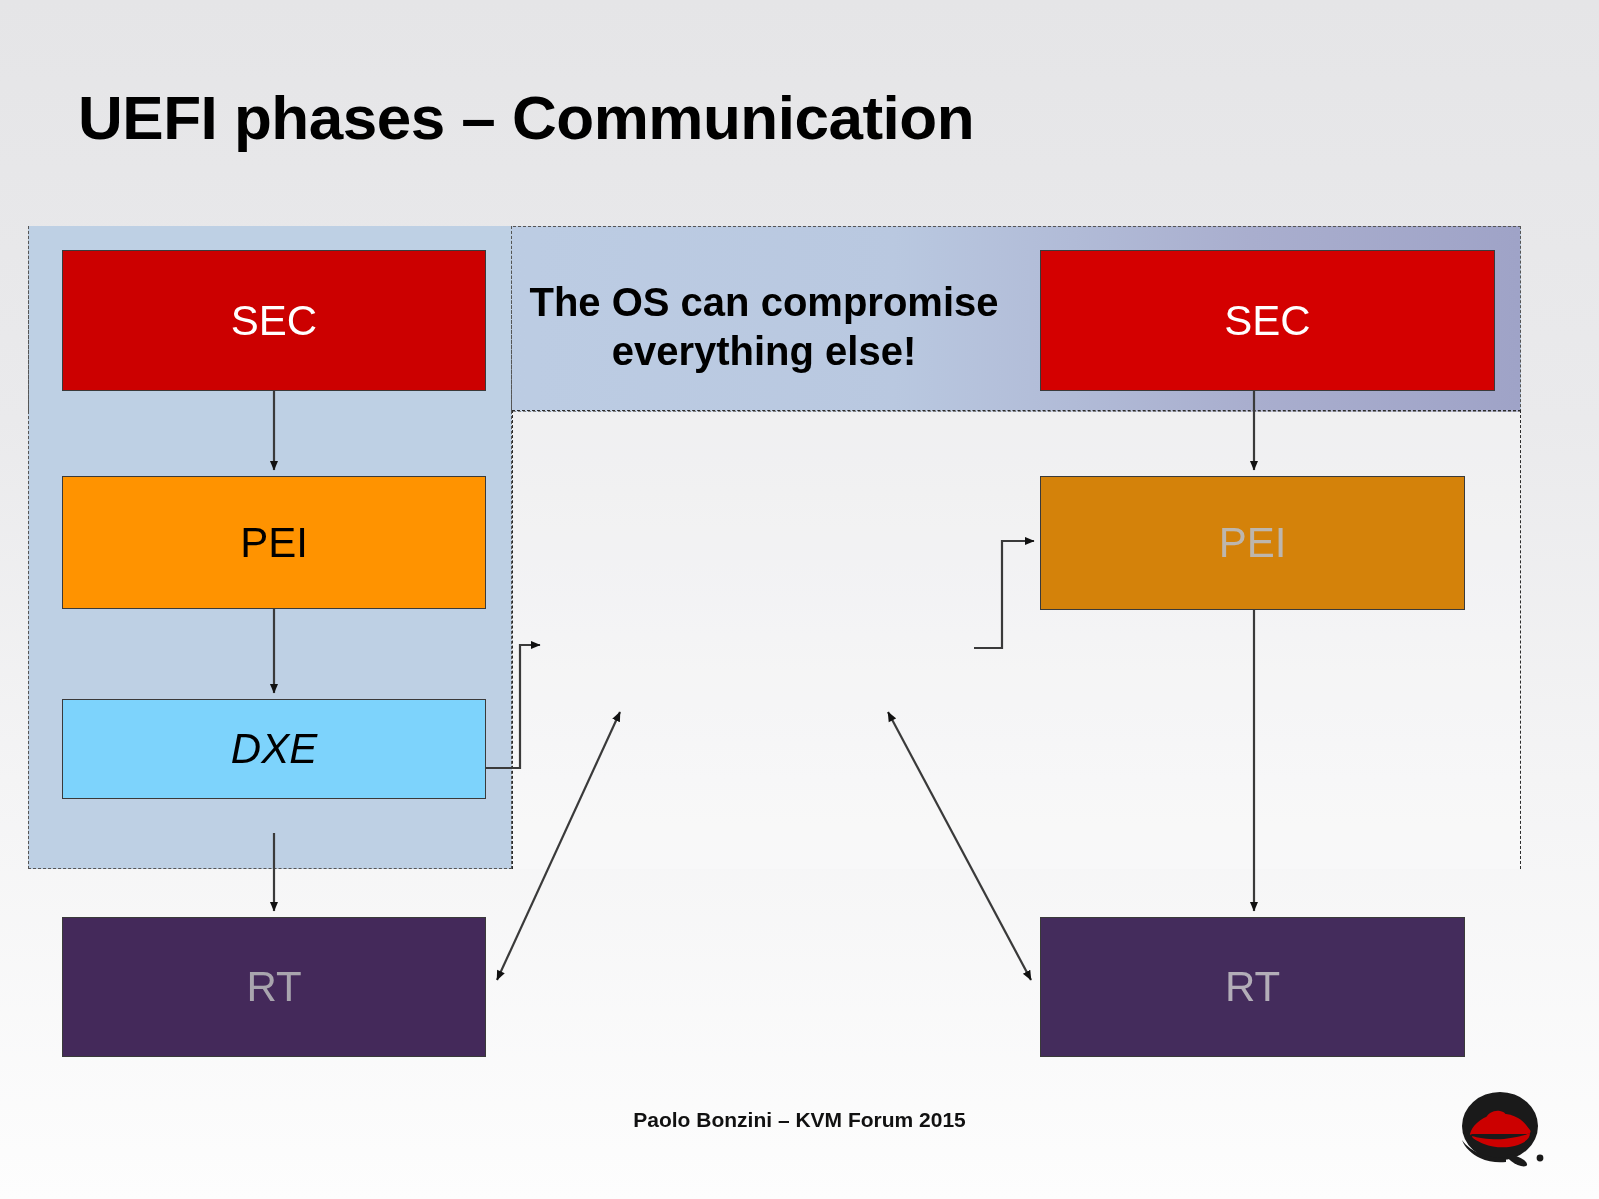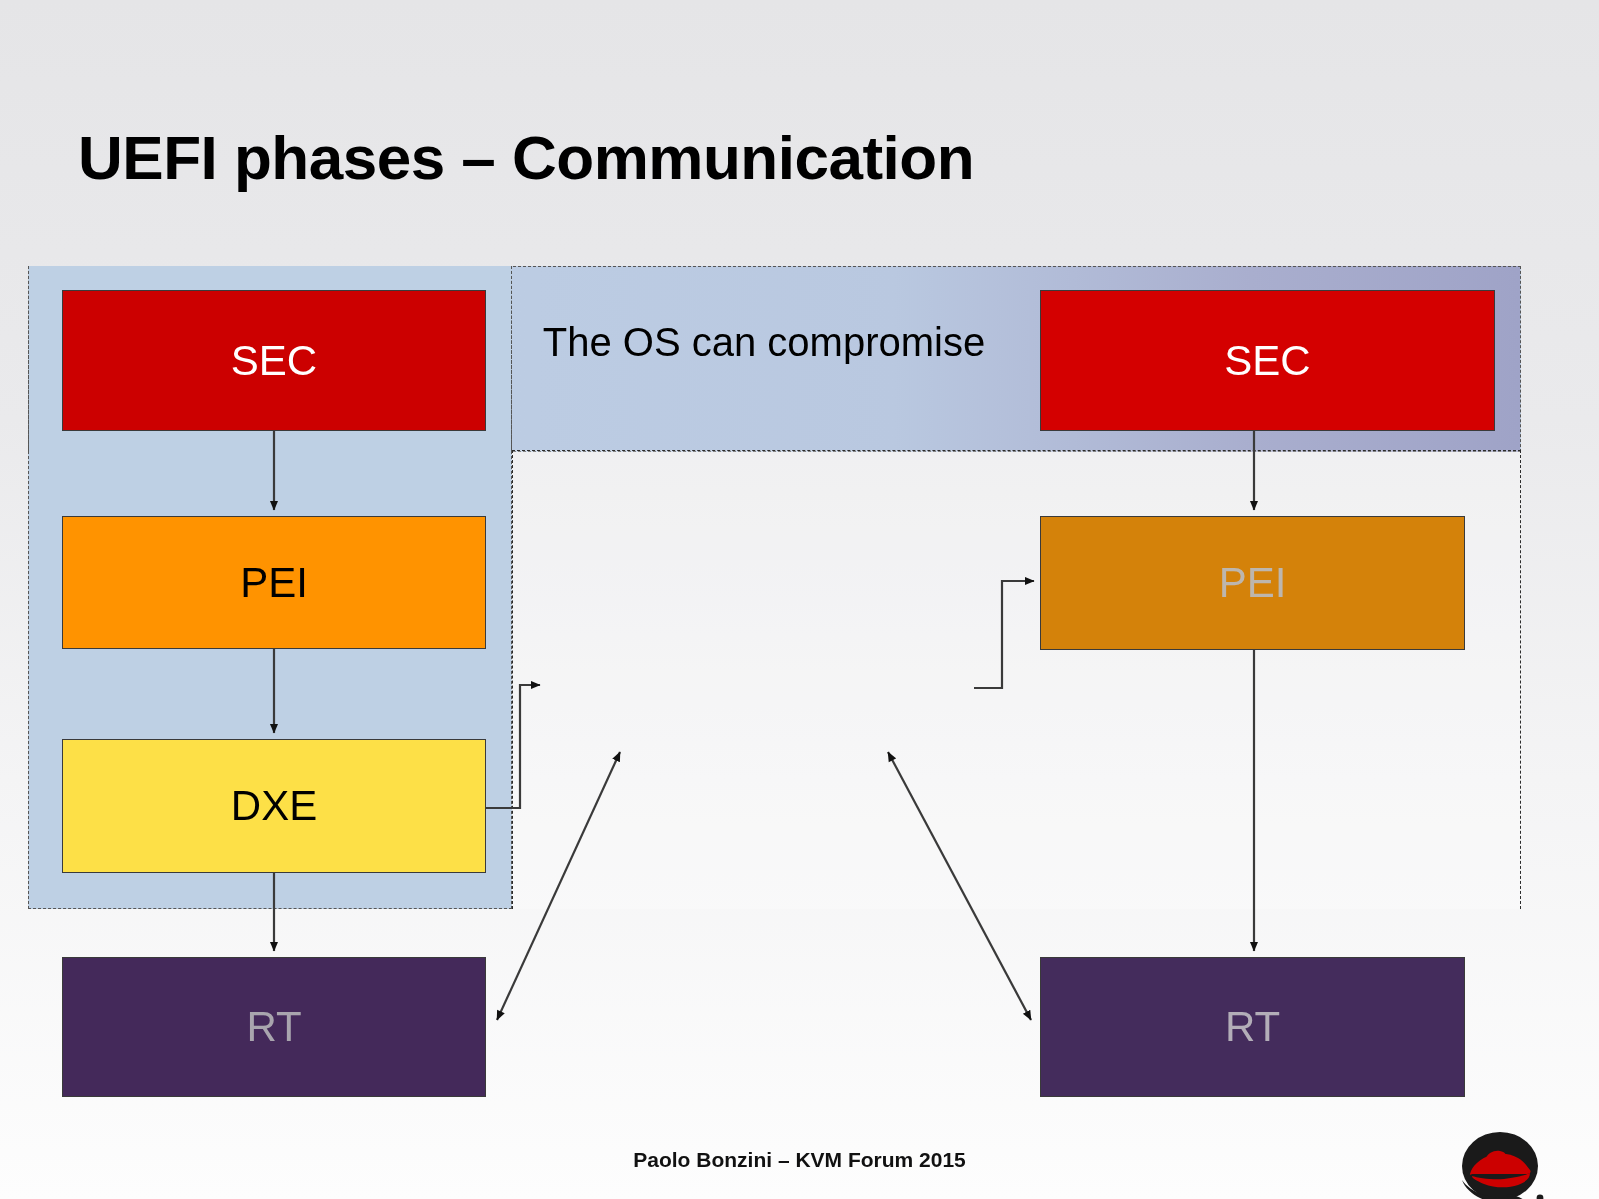--- a/index.html
+++ b/index.html
@@ -11,21 +11,20 @@
     height: 1199px;
     overflow: hidden;
     font-family: "Liberation Sans", sans-serif;
     background: linear-gradient(to bottom, #e5e5e7 0%, #eaeaec 35%, #f4f4f5 65%, #fdfdfd 100%);
     position: relative;
   }
 
   #slide {
     position: absolute;
     inset: 0;
-    margin-top: 40px;
   }
 
   
   .slide-title {
     position: absolute;
     left: 78px;
     top: 82px;
     font-size: 62px;
     font-weight: bold;
     color: #000000;
@@ -83,21 +82,21 @@
     align-items: center;
     justify-content: center;
     text-align: left;
     line-height: 1.08;
     font-size: 42px;
     white-space: pre-line;
   }
 
   .box-sec-left  { left: 62px;   top: 250px; width: 424px; height: 141px; background:#CC0000; color:#ffffff; }
   .box-pei-left  { left: 62px;   top: 476px; width: 424px; height: 133px; background:#FF9300; color:#000000; }
-  .box-dxe-left  { left: 62px;   top: 699px; width: 424px; height: 134px; background:#fde047; color:#000000; }
+  .box-dxe-left  { left: 62px;   top: 699px; width: 424px; height: 100px; background:#7dd3fc; color:#000000;font-style:italic; }
   .box-rt-left   { left: 62px;   top: 917px; width: 424px; height: 140px; background:#44295a; color:#a9a5ae; }
 
   .box-sec-right { left: 1040px; top: 250px; width: 455px; height: 141px; background:#D40000; color:#ffffff; }
   .box-pei-right { left: 1040px; top: 476px; width: 425px; height: 134px; background:#D4820A; color:#bdb6ae; }
   .box-rt-right  { left: 1040px; top: 917px; width: 425px; height: 140px; background:#442c5c; color:#b3aeb8; }
 
   .box-ram {
     left: 546px; top: 568px; width: 428px; height: 139px;
     background: #D4AC17; color: #8e8e8e;
     font-size: 40px;
@@ -107,20 +106,21 @@
   
   .annotation {
     position: absolute;
     left: 508px;
     top: 278px;
     width: 512px;
     text-align: center;
     font-size: 40px;
     color: #000000;
     line-height: 1.22;
+    font-weight: bold;
   }
 
   
   #connectors {
     position: absolute;
     left: 0;
     top: 0;
     width: 1599px;
     height: 1199px;
     pointer-events: none;
@@ -194,20 +194,21 @@
   <div class="pbox box-dxe-left">DXE</div>
   <div class="pbox box-rt-left">RT</div>
 
   <div class="pbox box-sec-right">SEC</div>
   <div class="pbox box-pei-right">PEI</div>
   <div class="pbox box-rt-right">RT</div>
 
 
   <div class="annotation">
     <span>The OS can compromise</span><br>
+    <span>everything else!</span>
   </div>
 
   <div class="footer-text">Paolo Bonzini – KVM Forum 2015</div>
 
   <svg class="redhat-logo" viewBox="0 0 104 88" xmlns="http://www.w3.org/2000/svg">
     <ellipse cx="52" cy="42" rx="38" ry="34" fill="#1a1a1a"></ellipse>
     <path d="M22,50 C24,42 32,34 44,31 C54,28.5 63,30 70,34 C76,37.5 79,42 82,46
              C83.5,48 82,50 79,50 L26,50 C23,50 21.6,51.5 22,50 Z" fill="#cc0000"></path>
     <path d="M38,34 C40,29 46,26 52,27 C57,28 59,31 58,34 C57,37 52,38 47,37
              C42,36 37.5,36 38,34 Z" fill="#cc0000"></path>

